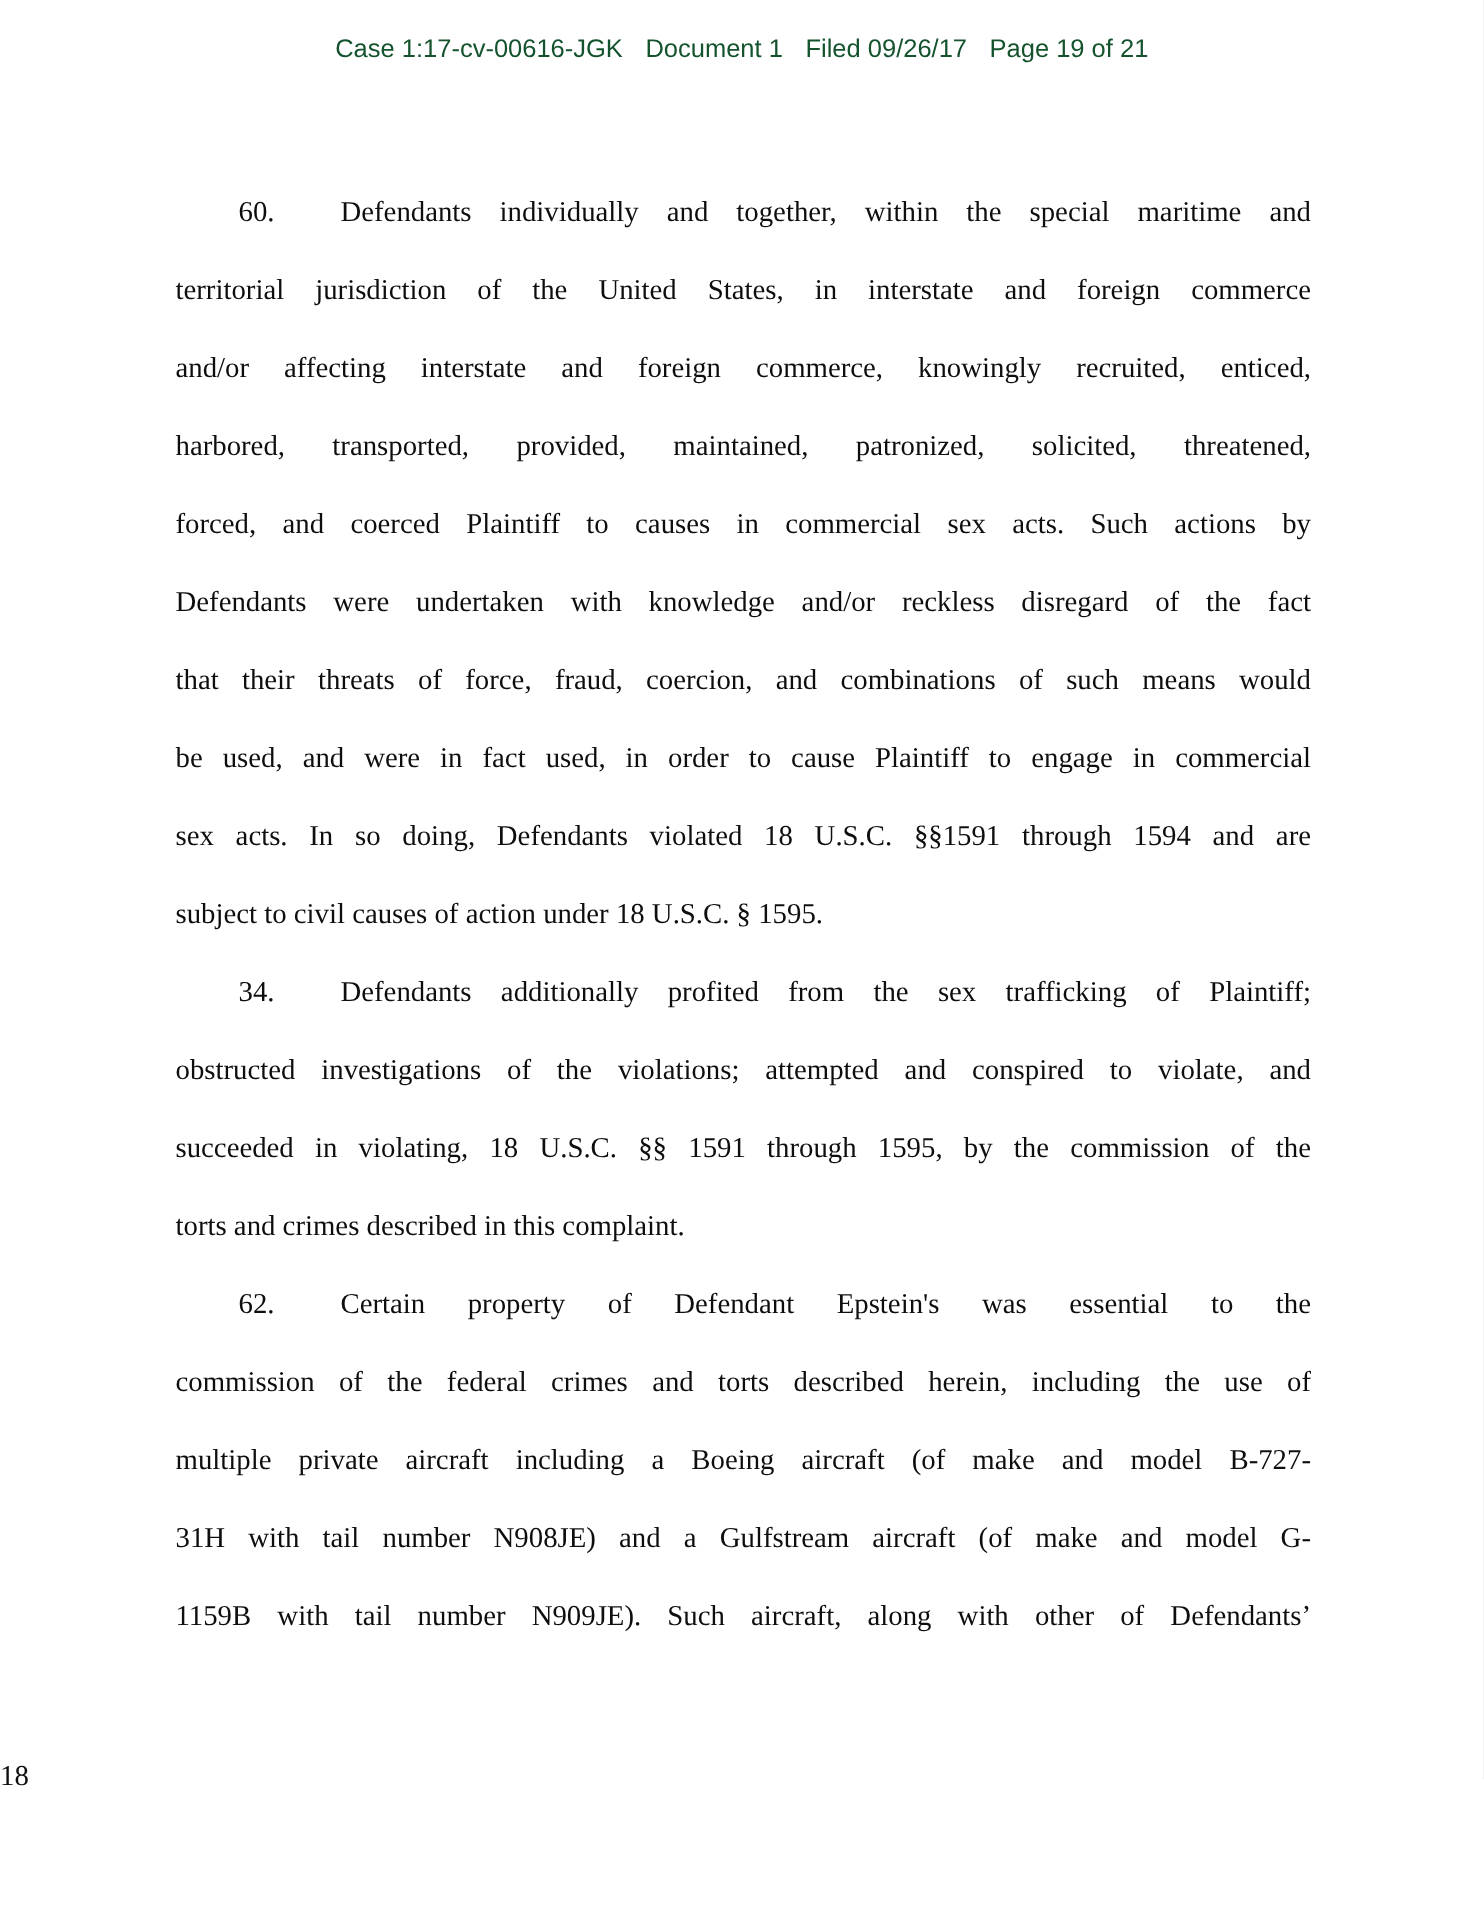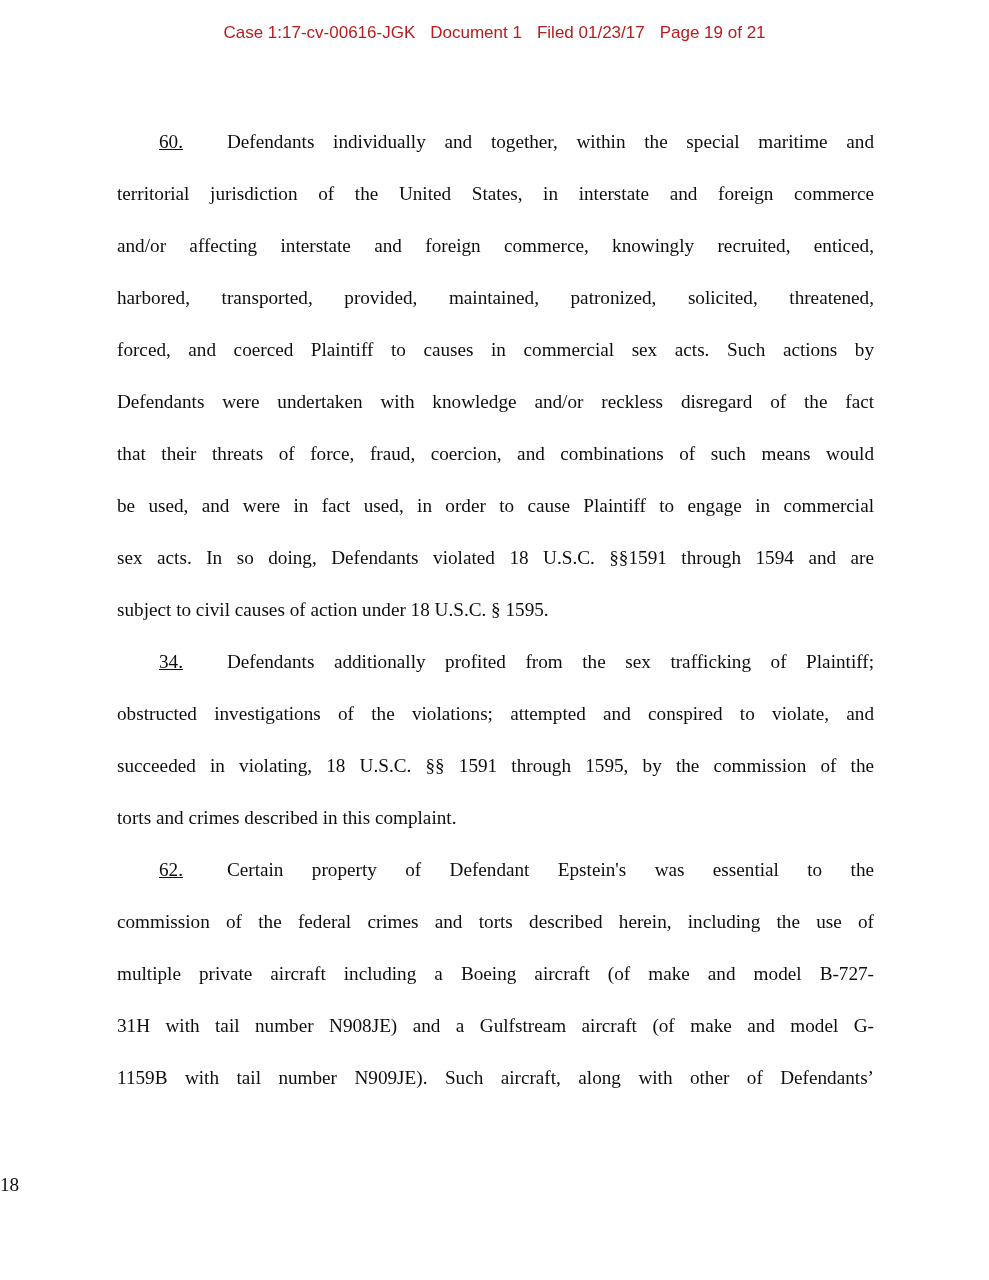--- a/index.html
+++ b/index.html
@@ -46,21 +46,20 @@
   }
   .line.end {
     text-align-last: left;
     font-family: Liberation Serif, serif;
   }
   .line.first {
     text-indent: 42px;
   }
   .num {
     display: inline;
-    text-decoration: underline;
   }
   .tab {
     display: inline-block;
     width: 44px;
     height: 1px;
   }
   .page-number {
     position: absolute;
     top: 1172px;
     left: 0;
@@ -68,24 +67,24 @@
     text-align: left;
     font-size: 19.2px;
     line-height: 26px;
   }
 </style>
 </head>
 <body>
 
 <div class="page">
 
-  <div class="stamp-header" style="color: #b91c1c;">
+  <div class="stamp-header" style="color: #14532d;">
     <span>Case 1:17-cv-00616-JGK</span>
     <span>Document 1</span>
-    <span>Filed 01/23/17</span>
+    <span>Filed 09/26/17</span>
     <span>Page 19 of 21</span>
   </div>
 
   <div class="doc-body">
       <div class="line first"><span class="num">60.</span><span class="tab"></span>Defendants individually and together, within the special maritime and</div>
       <div class="line">territorial jurisdiction of the United States, in interstate and foreign commerce</div>
       <div class="line">and/or affecting interstate and foreign commerce, knowingly recruited, enticed,</div>
       <div class="line">harbored, transported, provided, maintained, patronized, solicited, threatened,</div>
       <div class="line">forced, and coerced Plaintiff to causes in commercial sex acts.  Such actions by</div>
       <div class="line">Defendants were undertaken with knowledge and/or reckless disregard of the fact</div>

